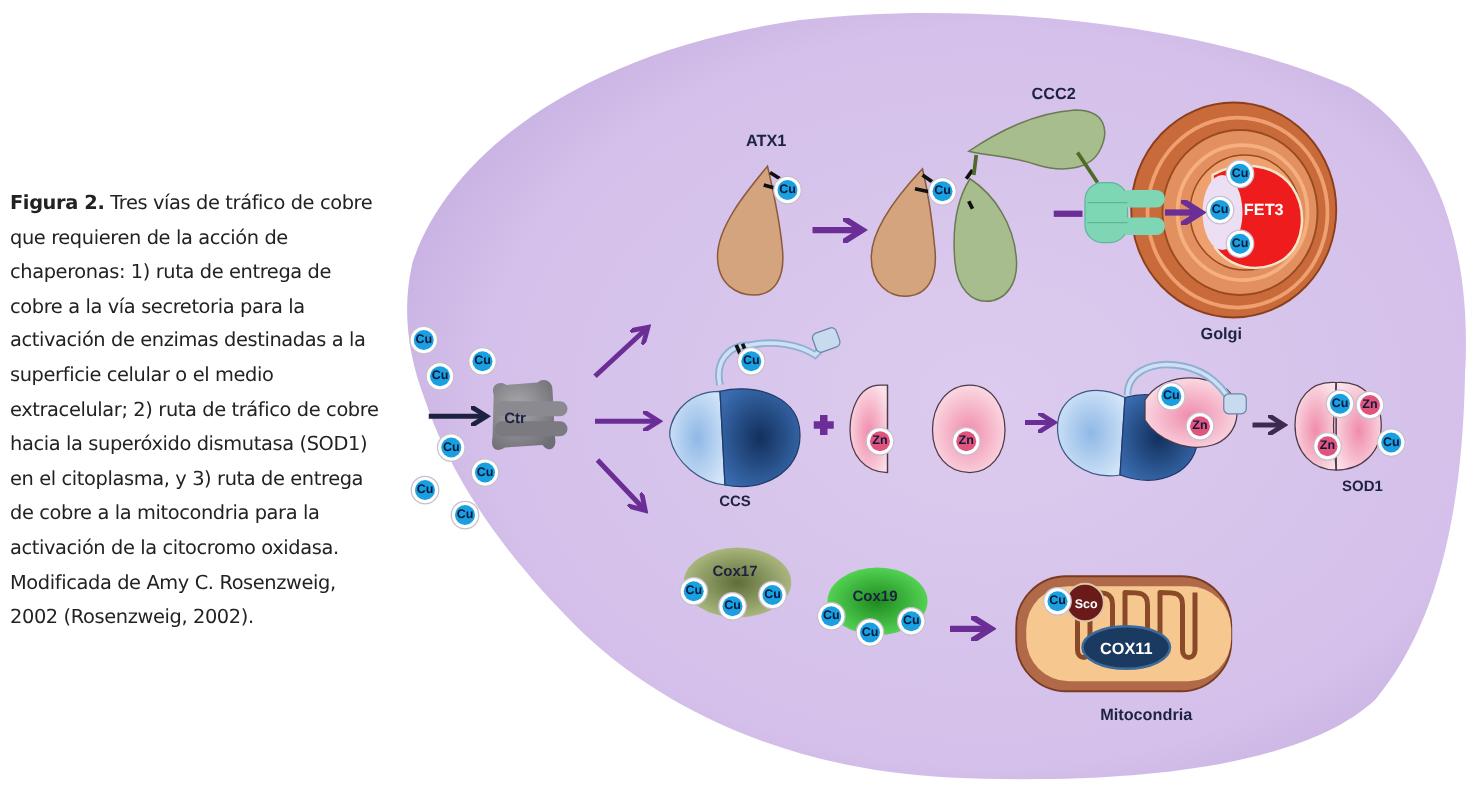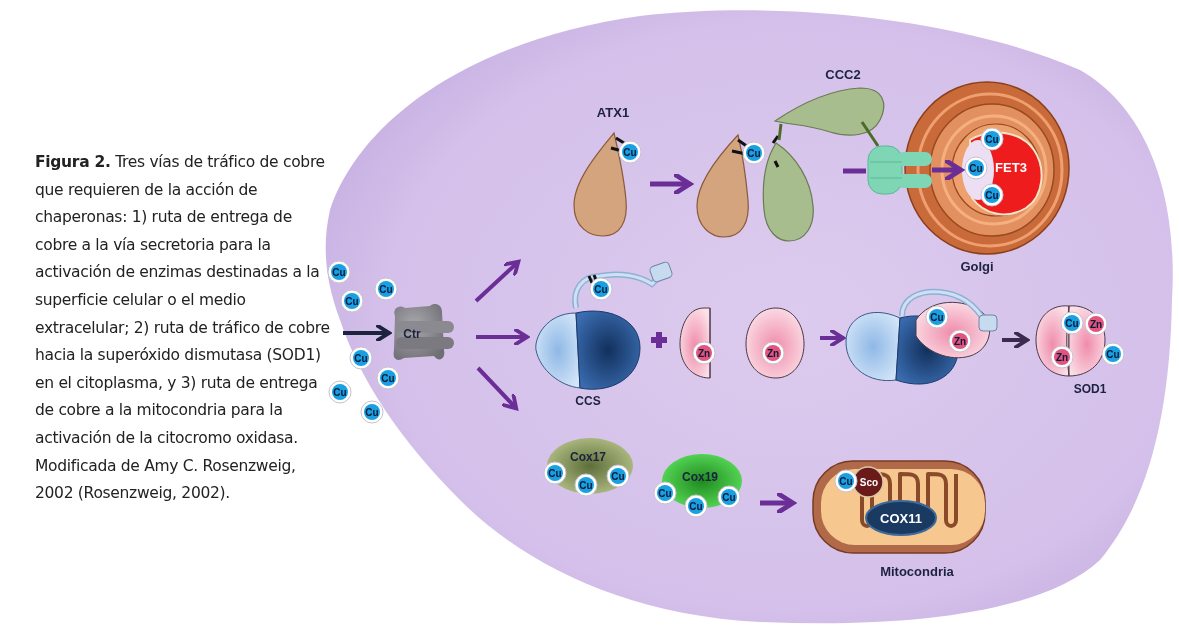--- a/index.html
+++ b/index.html
@@ -1,19 +1,19 @@
 <!DOCTYPE html>
 <html><head>
 <meta charset="utf-8">
 <style>
   html, body { margin:0; padding:0; background:#ffffff; }
   body { width:1179px; height:630px; position:relative; overflow:hidden; font-family:"Liberation Sans", sans-serif; }
   #caption {
     position:absolute; left:8px; top:149px; width:300px;
-    font-family:"DejaVu Sans", sans-serif; font-size:15.5px; line-height:27.6px; color:#222; letter-spacing:-0.3px;margin-left:27px;
+    font-family:"DejaVu Sans", sans-serif; font-size:15.5px; line-height:27.6px; color:#222; letter-spacing:-0.3px;
   }
   #caption b { font-weight:bold; }
   svg#diagram { position:absolute; left:0; top:0; }
   .lbl { font-family:"Liberation Sans", sans-serif; font-weight:bold; fill:#1c2240; }
   .ion-text { font-family:"Liberation Sans", sans-serif; font-weight:bold; font-size:10px; text-anchor:middle; dominant-baseline:central; }
 </style>
 </head>
 <body>
 
 <div id="caption"><b>Figura 2.</b><span> Tres vías de tráfico de cobre que requieren de la acción de chaperonas: 1) ruta de entrega de cobre a la vía secretoria para la activación de enzimas destinadas a la superficie celular o el medio extracelular; 2) ruta de tráfico de cobre hacia la superóxido dismutasa (SOD1) en el citoplasma, y 3) ruta de entrega de cobre a la mitocondria para la activación de la citocromo oxidasa. Modificada de Amy C. Rosenzweig, 2002 (Rosenzweig, 2002).</span></div>

